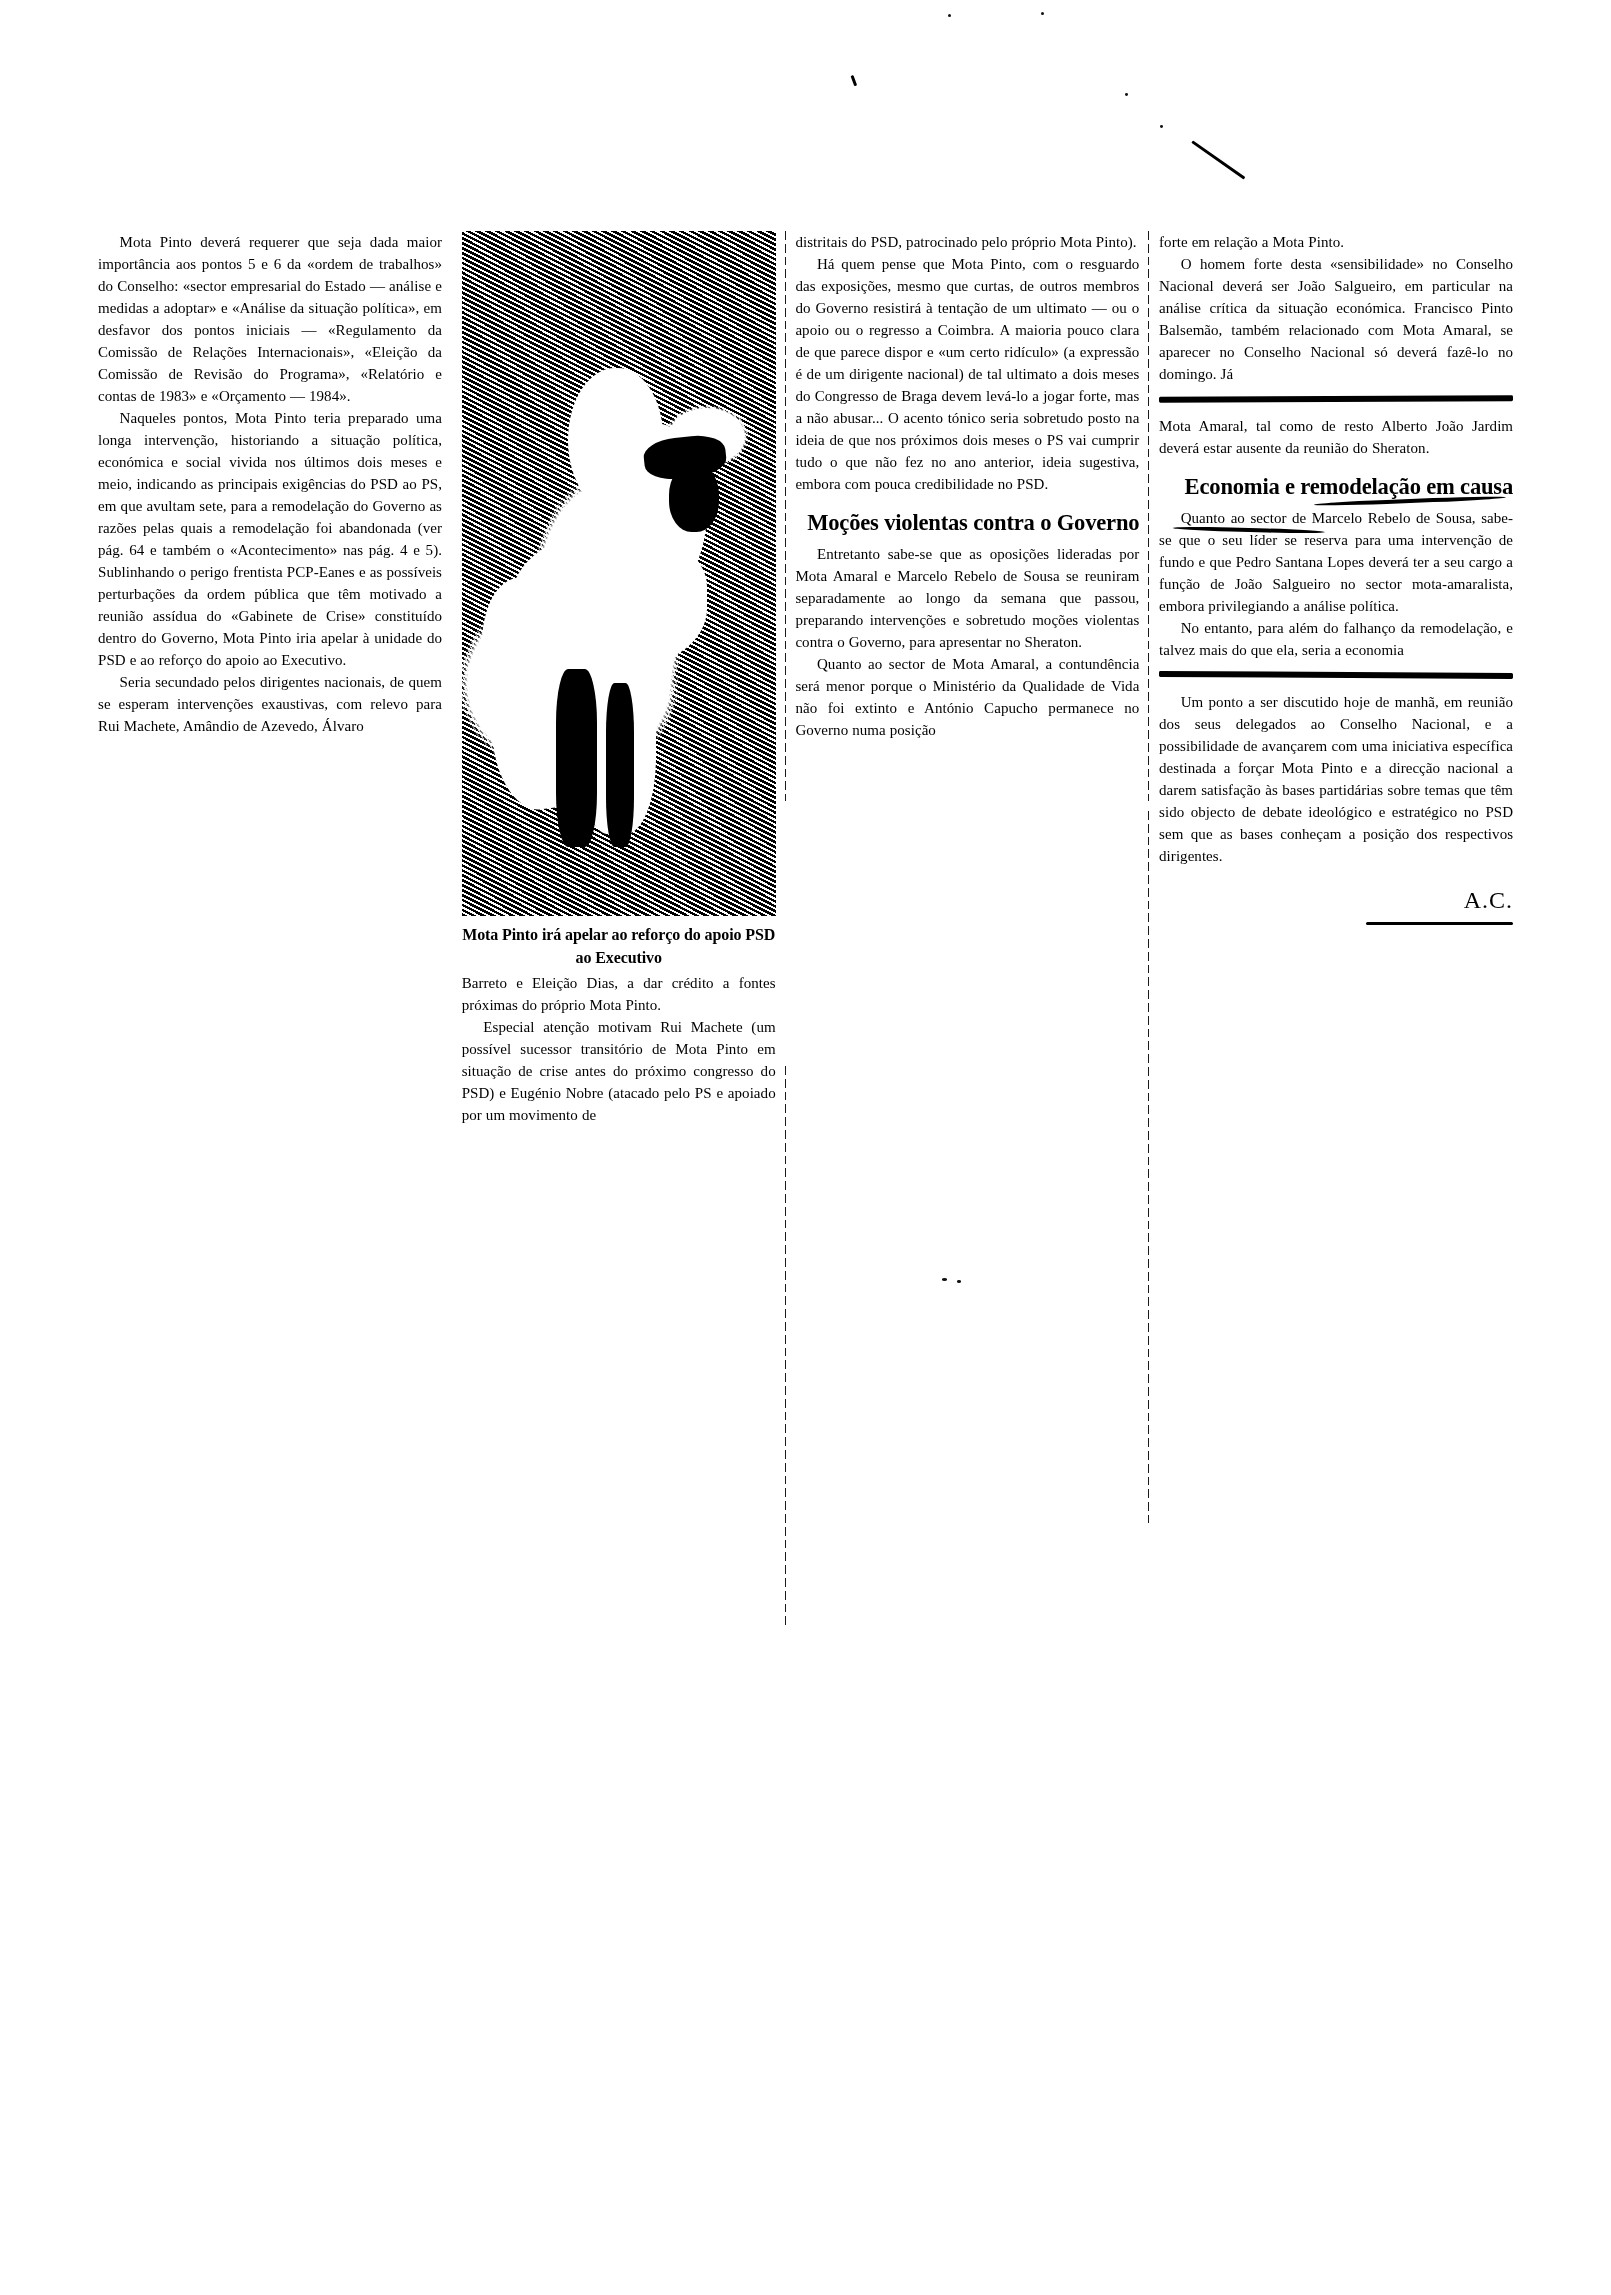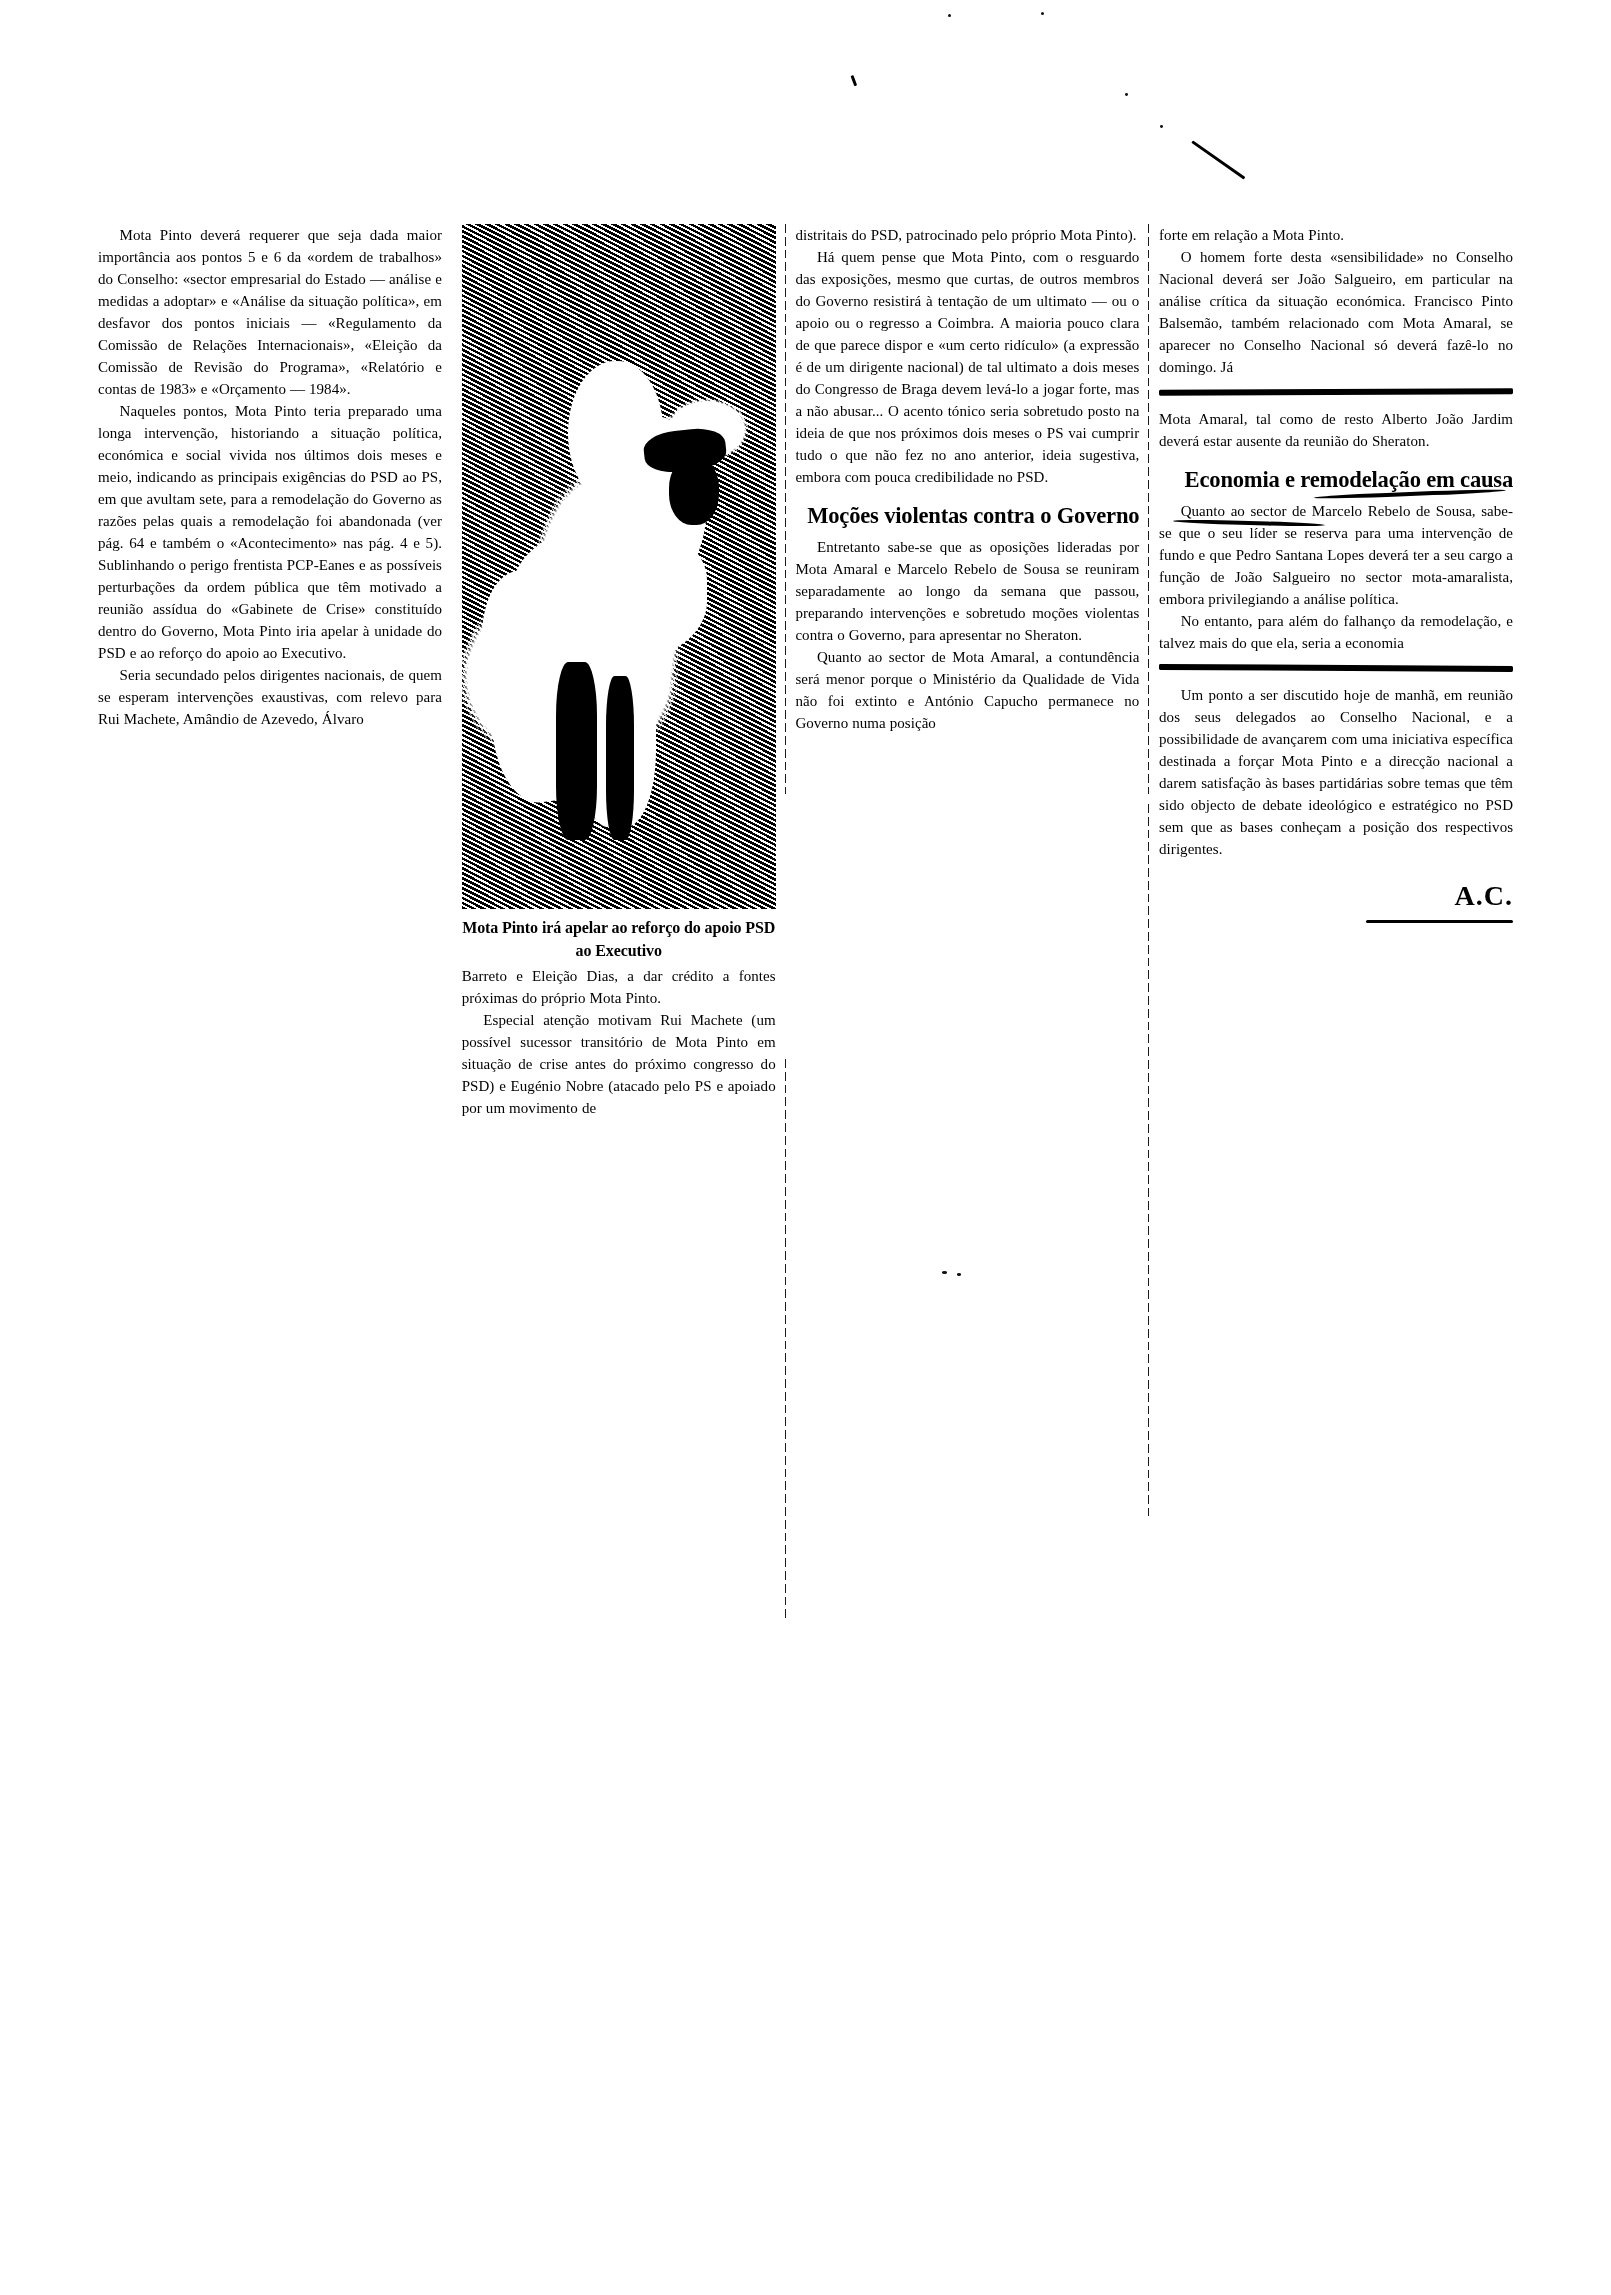--- a/index.html
+++ b/index.html
@@ -27,21 +27,21 @@
     position: absolute;
     background: #000;
     transform-origin: left center;
     border-radius: 1px;
   }
 
   
   .page {
     position: absolute;
     left: 98px;
-    top: 224px;
+    top: 231px;
     width: 1415px;
     height: 1553px;
     display: grid;
     grid-template-columns: 344px 19.7px 314px 19.7px 344px 19.7px 354px;
     grid-template-rows: auto;
   }
 
   .col {
     position: relative;
   }
@@ -153,22 +153,22 @@
   .rule-thin {
     height: 3.4px;
     background: #000;
     margin: 7.9px 0 0 0;
     width: 147px;
     border-radius: 1.5px;
   }
 
   .sig {
     text-align: left;
-    font-size: 28px;
-    font-weight: bold;
+    font-size: 24px;
+    font-weight: normal;
     letter-spacing: 1px;
     margin: 19.7px 0 0 0;
   }
   .sig-wrap { display: flex; flex-direction: column; align-items: flex-end; }
 </style>
 </head>
 <body>
 
 <div class="scan-speck" style="left:948px; top:13.8px; width:3.4px; height:3.4px;"></div>
 <div class="scan-speck" style="left:1041px; top:11.8px; width:3.4px; height:3.4px;"></div>

